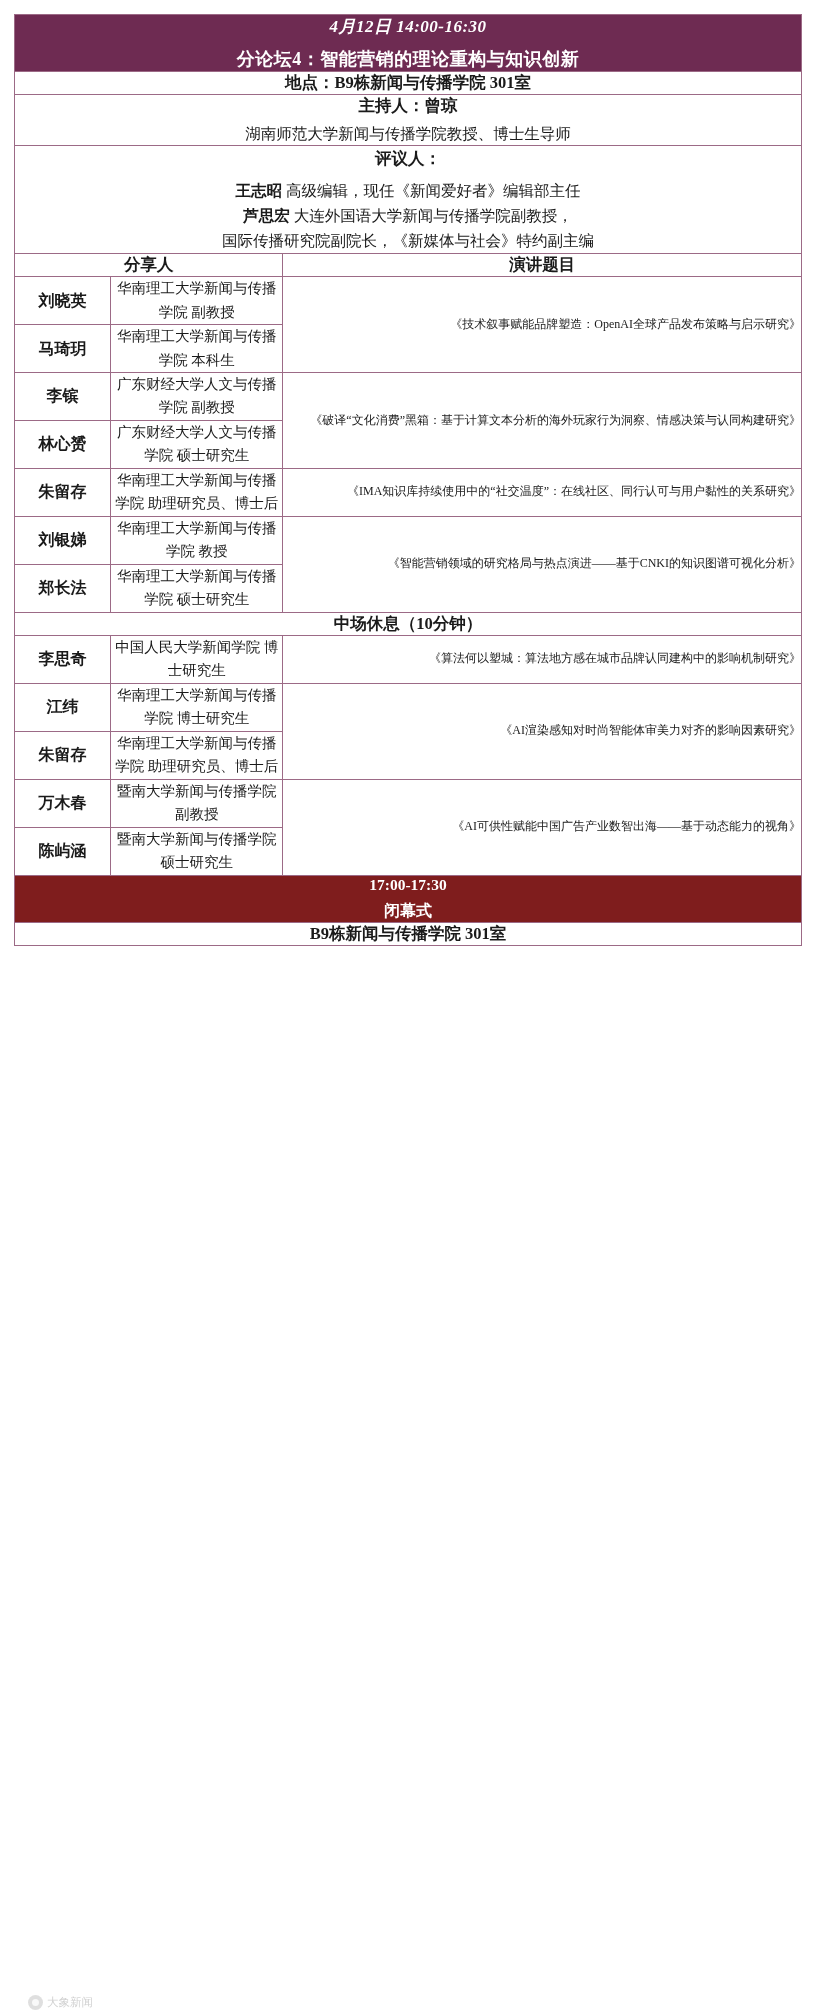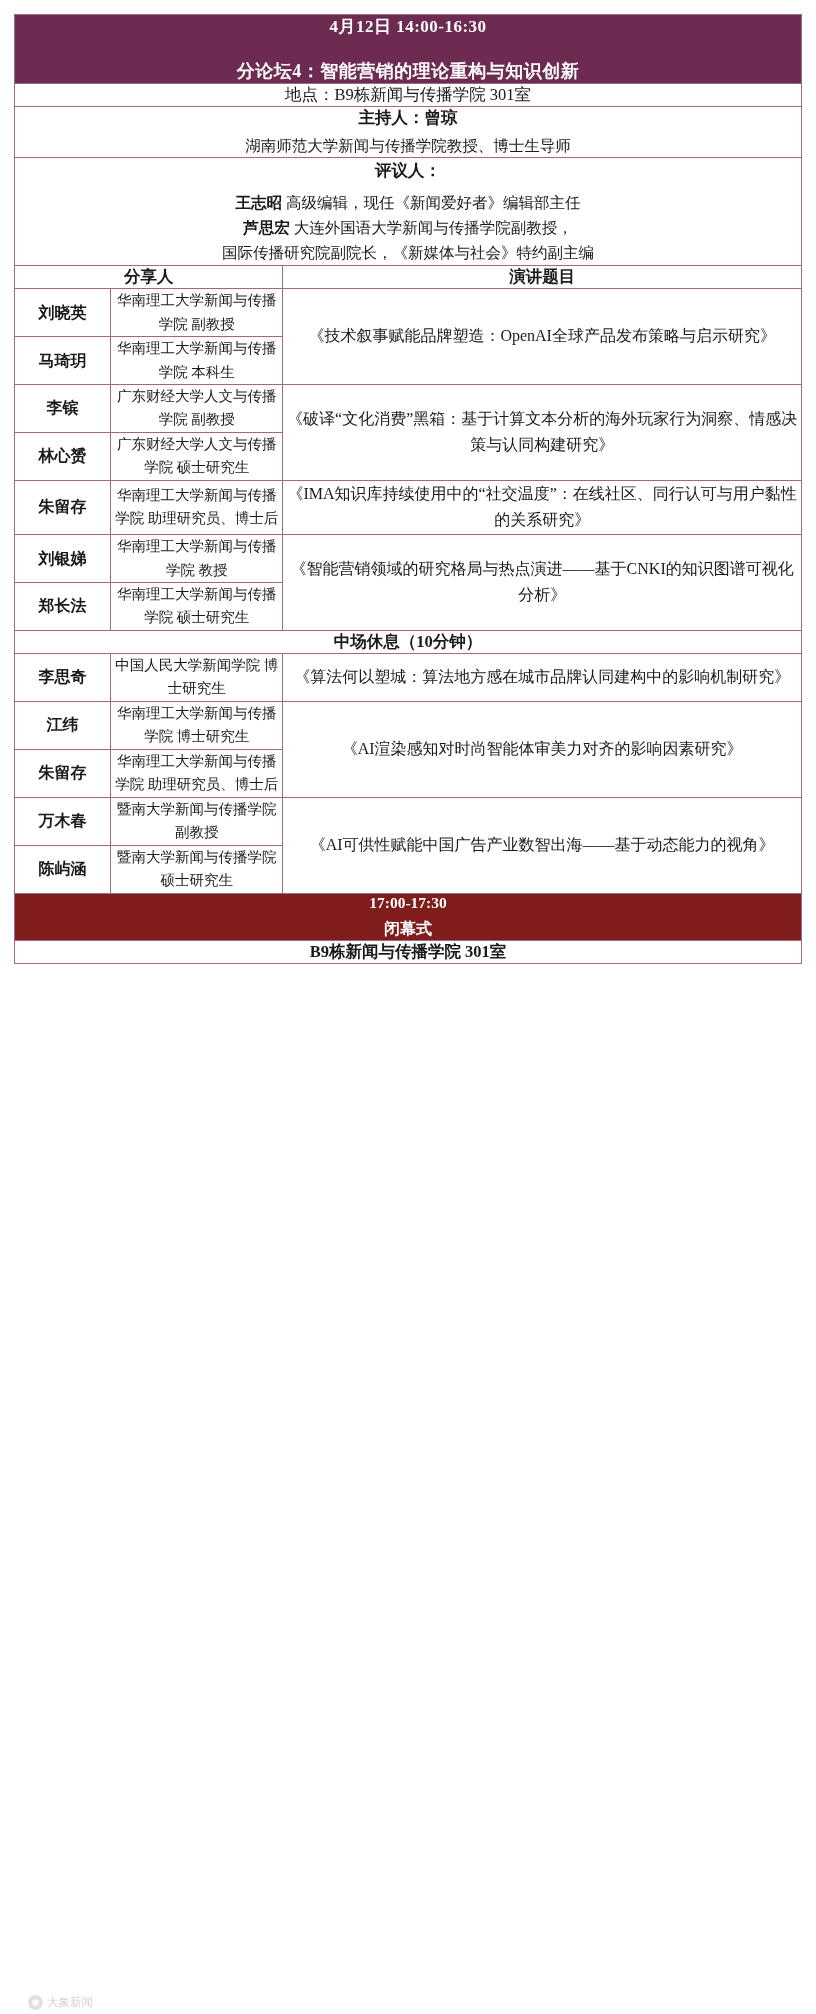--- a/index.html
+++ b/index.html
@@ -35,35 +35,36 @@
   .band {
     background: #6e2b52;
     color: #ffffff;
     text-align: center;
     padding: 14px 10px 16px 10px;
   }
   .band .line1 {
     font-size: 17px;
     font-weight: bold;
     letter-spacing: 0.5px;
-    margin-bottom: 21px;
+    margin-bottom: 9px;
+    font-style: italic;
   }
   .band .line2 {
     font-size: 18px;
     font-weight: bold;
     letter-spacing: 0.5px;
   }
   .rowcenter {
     text-align: center;
     padding: 14px 10px;
     font-size: 16px;
   }
   .venue {
     font-size: 16.5px;
-    font-weight: normal;
+    font-weight: bold;
     padding: 15px 10px;
   }
   .host-line1 {
     font-size: 16.5px;
     font-weight: bold;
     margin-bottom: 7px;
   }
   .host-line2 {
     font-size: 15.5px;
   }
@@ -94,22 +95,22 @@
     padding: 10px 4px;
     line-height: 1.5;
   }
   .affil {
     text-align: center;
     font-size: 14.5px;
     padding: 10px 8px;
     line-height: 1.62;
   }
   .topic {
-    text-align: center;
-    font-size: 16px;
+    text-align: right;
+    font-size: 12px;
     padding: 10px 12px;
     line-height: 1.66;
   }
   .break-row {
     text-align: center;
     font-size: 16.5px;
     font-weight: bold;
     padding: 16px 10px;
     margin-left: 37px;
   }

